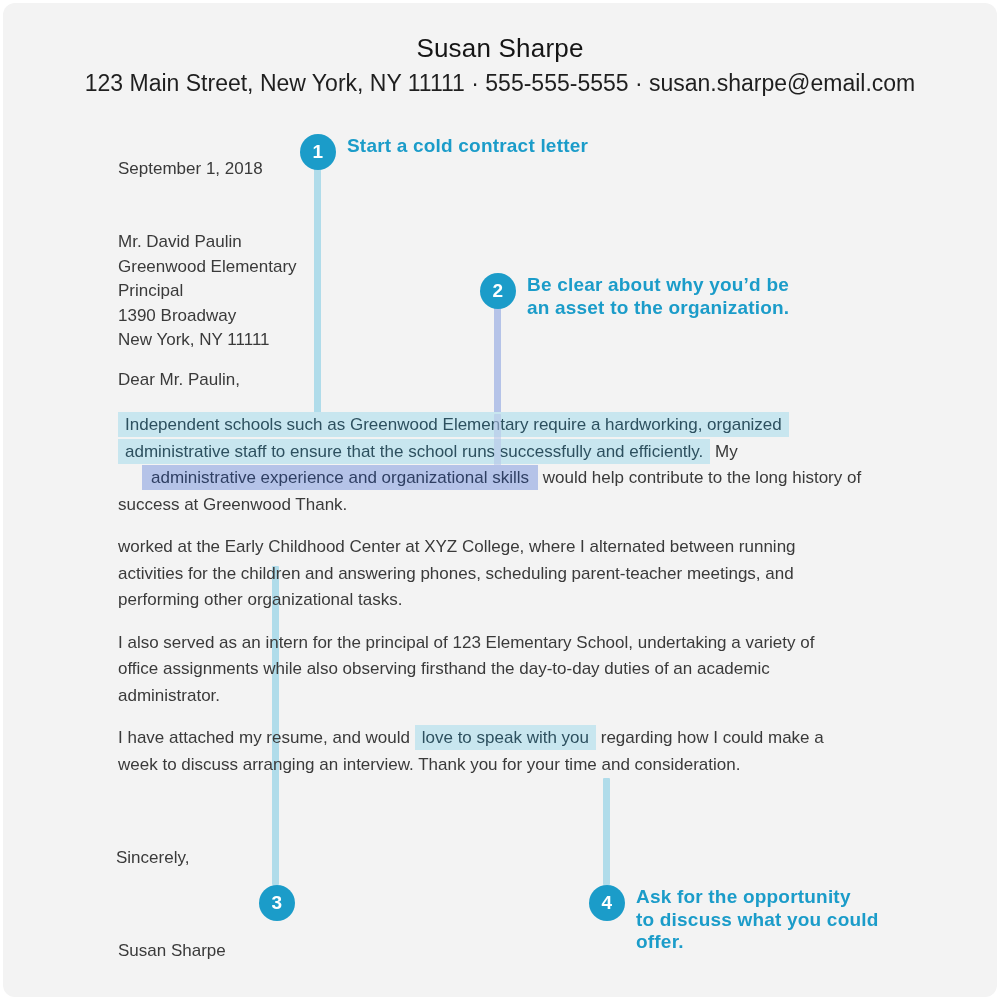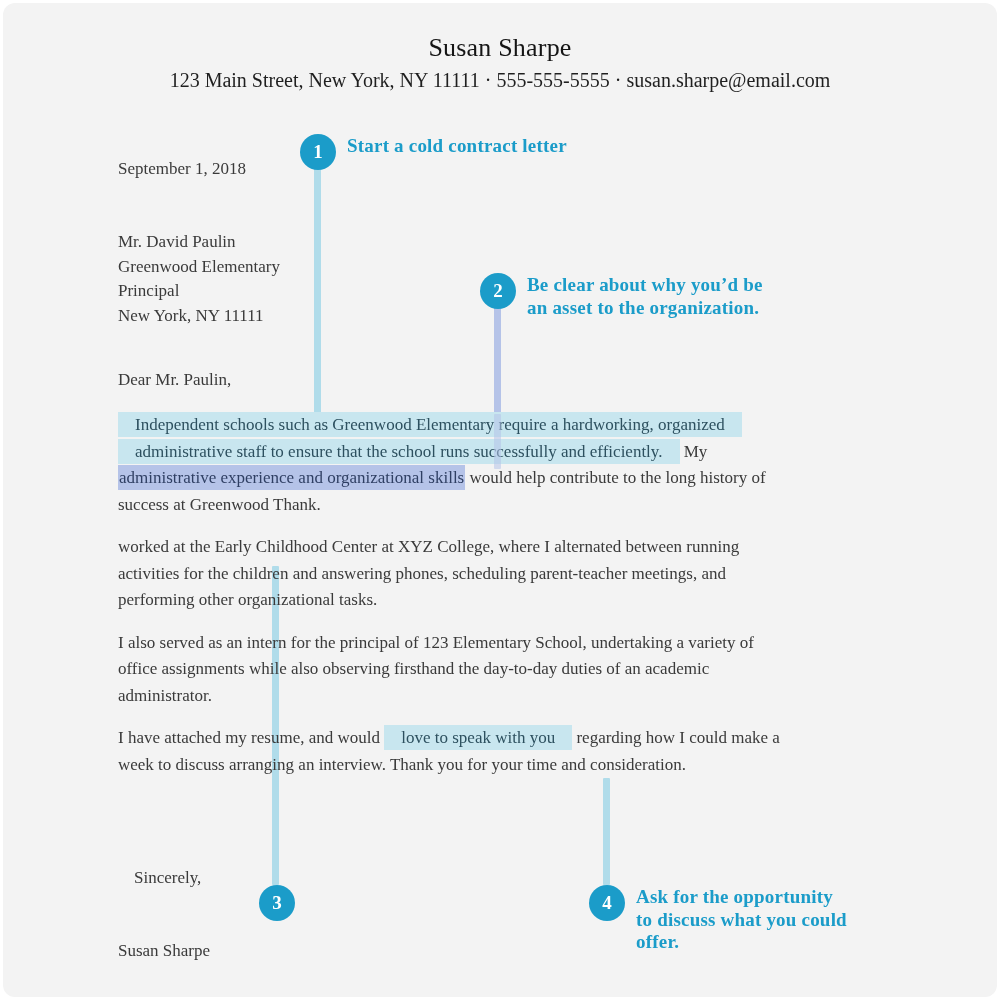--- a/index.html
+++ b/index.html
@@ -10,39 +10,39 @@
     --highlight-cyan:#c8e6ef;
     --highlight-periwinkle:#b5c3e8;
     --highlight-cyan-text:#2d505f;
     --highlight-periwinkle-text:#2f3f63;
     --body-text:#3a3a3a;
     --heading-text:#181818;
   }
   *{margin:0;padding:0;box-sizing:border-box;}
   html,body{background:#ffffff;}
   body{font-family:"Liberation Sans",sans-serif;}
-  .canvas{position:relative;width:1000px;height:1000px;background:#ffffff;overflow:hidden;font-family:Liberation Serif, serif;}
+  .canvas{position:relative;width:1000px;height:1000px;background:#ffffff;overflow:hidden;}
   .sheet{position:absolute;inset:3px;background:var(--background);border-radius:12px;}
 
   
   .header{position:absolute;left:0;right:0;top:33px;text-align:center;color:var(--heading-text);}
   .header .name{font-size:26px;letter-spacing:.2px;color:#151515;}
-  .header .contact{margin-top:6px;font-size:20px;color:#1f1f1f;}
+  .header .contact{margin-top:6px;font-size:23px;color:#1f1f1f;}
 
   
   .txt{position:absolute;color:var(--body-text);font-size:17px;z-index:1;}
   .date{left:118px;top:159px;}
   .recipient{left:118px;top:230px;line-height:24.5px;}
   .salutation{left:118px;top:370px;}
   .body{left:118px;top:412px;width:870px;}
   .para{margin-bottom:16px;}
   .para .line{line-height:26.5px;white-space:pre;}
-  .hl-cyan{background:var(--highlight-cyan);color:var(--highlight-cyan-text);padding:3px 17px;}
-  .hl-peri{background:var(--highlight-periwinkle);color:var(--highlight-periwinkle-text);padding:3px 1px;}
-  .closing{left:134px;top:848px;margin-top:20px;}
+  .hl-cyan{background:var(--highlight-cyan);color:var(--highlight-cyan-text);padding:3px 7px;}
+  .hl-peri{background:var(--highlight-periwinkle);color:var(--highlight-periwinkle-text);padding:3px 9px;margin-left:24px;}
+  .closing{left:116px;top:848px;}
   .signature{left:118px;top:941px;}
 
   
   .vline{position:absolute;width:7px;z-index:0;border-radius:1px;}
   #l1{left:314px;top:167px;height:248px;background:var(--line-cyan);}
   #l2a{left:494px;top:306px;height:108px;background:var(--line-periwinkle);}
   #l2b{left:494px;top:414px;height:55px;background:var(--line-periwinkle);opacity:.55;z-index:2;}
   #l3{left:272px;top:566px;height:319px;background:var(--line-cyan);}
   #l4{left:603px;top:778px;height:107px;background:var(--line-cyan);}
 
@@ -73,20 +73,21 @@
     <div class="name">Susan Sharpe</div>
     <div class="contact">123 Main Street, New York, NY 11111 · 555-555-5555 · susan.sharpe@email.com</div>
   </div>
 
   <div class="txt date">September 1, 2018</div>
 
   <div class="txt recipient">
     <div>Mr. David Paulin</div>
     <div>Greenwood Elementary</div>
     <div>Principal</div>
+    <div>1390 Broadway</div>
     <div>New York, NY 11111</div>
   </div>
 
   <div class="txt salutation">Dear Mr. Paulin,</div>
 
   <div class="txt body">
       <div class="para">
         <div class="line"><span class="hl-cyan">Independent schools such as Greenwood Elementary require a hardworking, organized</span></div>
         <div class="line"><span class="hl-cyan">administrative staff to ensure that the school runs successfully and efficiently.</span><span> My</span></div>
         <div class="line"><span class="hl-peri">administrative experience and organizational skills</span><span> would help contribute to the long history of</span></div>

